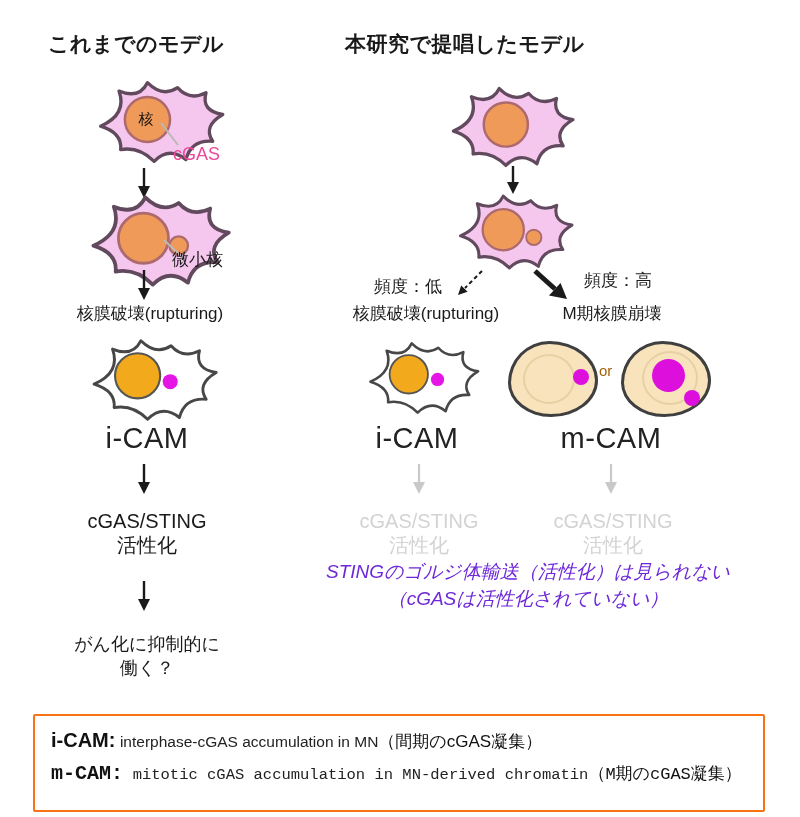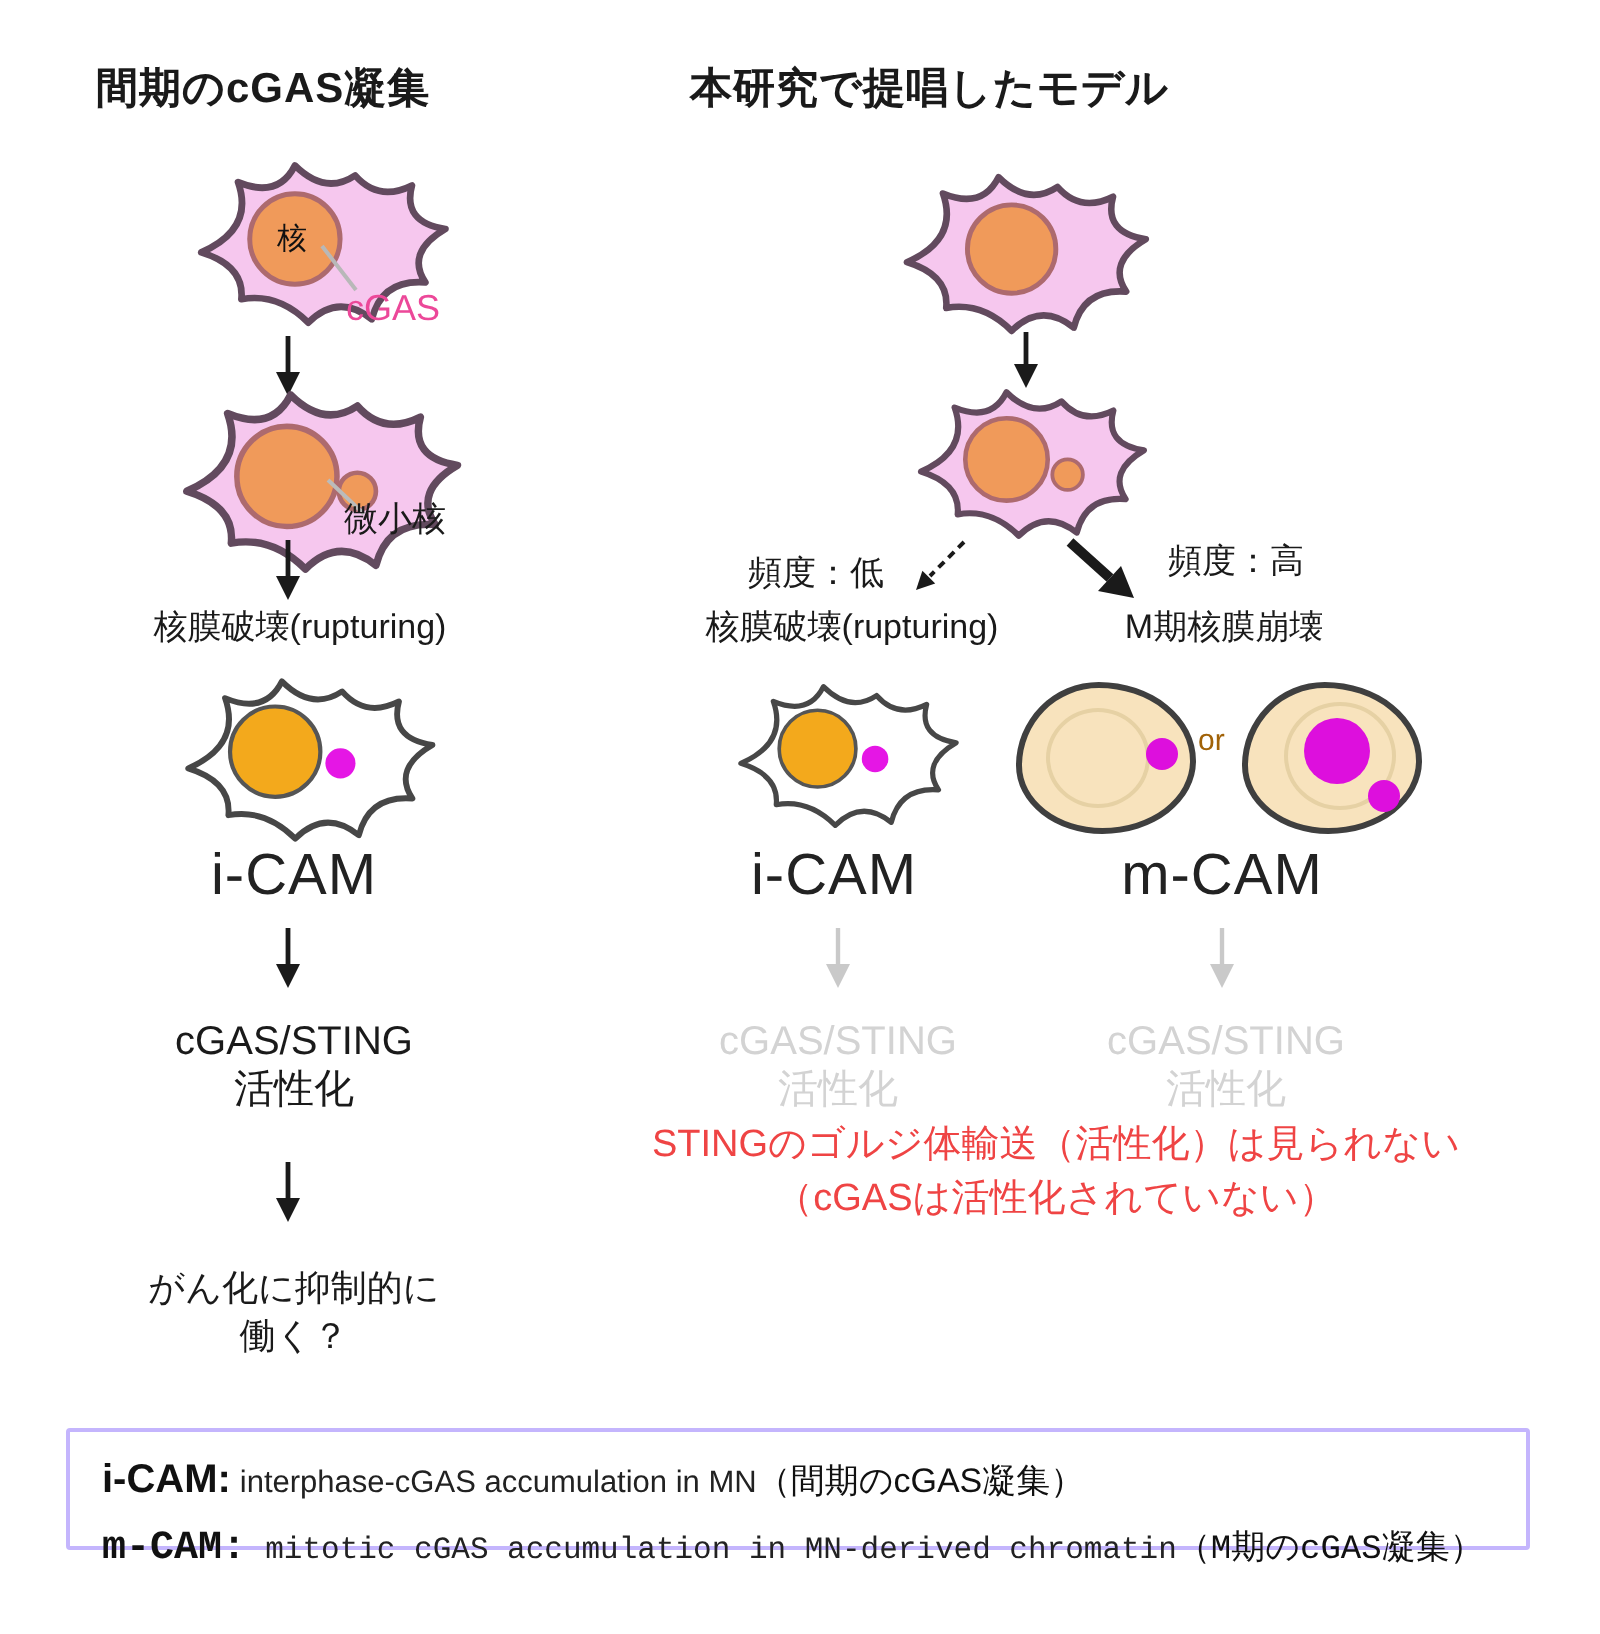--- a/index.html
+++ b/index.html
@@ -9,43 +9,43 @@
   }
   .abs{position:absolute;}
   .ctr{text-align:center;}
   .title{font-size:21px;font-weight:bold;letter-spacing:.5px;white-space:nowrap;}
   .jp17{font-size:17px;white-space:nowrap;}
   .jp18{font-size:18px;line-height:24px;}
   .big-label{font-size:29px;letter-spacing:.5px;color:#222;}
   .act{font-size:20px;line-height:24px;color:#1a1a1a;}
   .act.faded{color:#d3d3d3;}
   .cgas-label{font-size:18px;color:#ec4899;white-space:nowrap;}
-  .note{font-size:19px;white-space:nowrap;color:#ef4444;}
+  .note{font-size:19px;white-space:nowrap;color:#6d28d9;font-style:italic;}
   .blob{
     position:absolute;background:#f8e3bd;border:3px solid #3f3f3f;
     border-radius:46% 54% 52% 48% / 55% 52% 48% 45%;box-sizing:border-box;
   }
   .blob .inner-ring{position:absolute;border:2px solid #e6d1a4;border-radius:50%;}
   .mag{position:absolute;background:#dd0fdd;border-radius:50%;}
   #legend-box{
-    left:33px;top:714px;width:732px;height:61px;box-sizing:border-box;
-    border:2px solid #c4b5fd;background:#fff;border-radius:2px;
+    left:33px;top:714px;width:732px;height:98px;box-sizing:border-box;
+    border:2px solid #f97316;background:#fff;border-radius:2px;
   }
   .legend-line{position:absolute;left:16px;white-space:nowrap;}
   .legend-term{font-size:20px;font-weight:bold;color:#111;}
   .legend-en{font-size:15.5px;color:#222;}
   .legend-jp{font-size:17px;color:#111;}
   svg{display:block;}
 </style>
 </head>
 <body>
 
 <div id="stage">
 
-  <div class="abs title" style="left:48px;top:30px;">間期のcGAS凝集</div>
+  <div class="abs title" style="left:48px;top:30px;">これまでのモデル</div>
   <div class="abs title" style="left:345px;top:30px;">本研究で提唱したモデル</div>
 
   <svg class="abs" style="left:90px;top:76px;" width="145" height="92" viewBox="0 0 160 110">
     <path d="M 6,60 Q 38,46 28,18 Q 52,28 62,8 Q 80,26 98,14 Q 112,30 132,20 Q 126,42 152,46 Q 128,60 140,78 Q 114,76 108,100 Q 88,84 70,102 Q 52,84 30,88 Q 32,68 6,60 Z" fill="#f6c7ee" stroke="#624a5e" stroke-width="4" stroke-linejoin="round"></path>
     <circle cx="62" cy="52" r="27" fill="#f09a5a" stroke="#ad6a6e" stroke-width="3"></circle>
   </svg>
   <div class="abs ctr" style="left:131px;top:110px;width:30px;font-size:15px;color:#111;">核</div>
 
   <svg class="abs" style="left:158px;top:120px;" width="24" height="28">
     <line x1="3" y1="3" x2="20" y2="25" stroke="#b8b8b8" stroke-width="2"></line>

